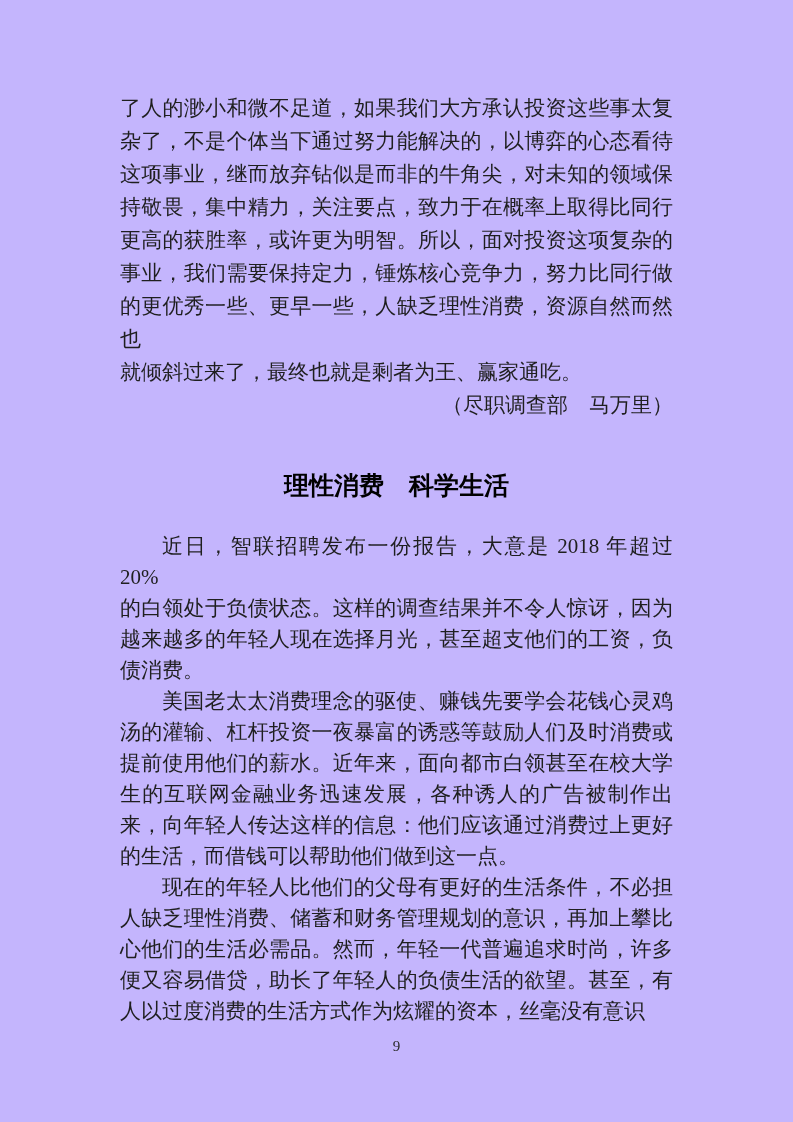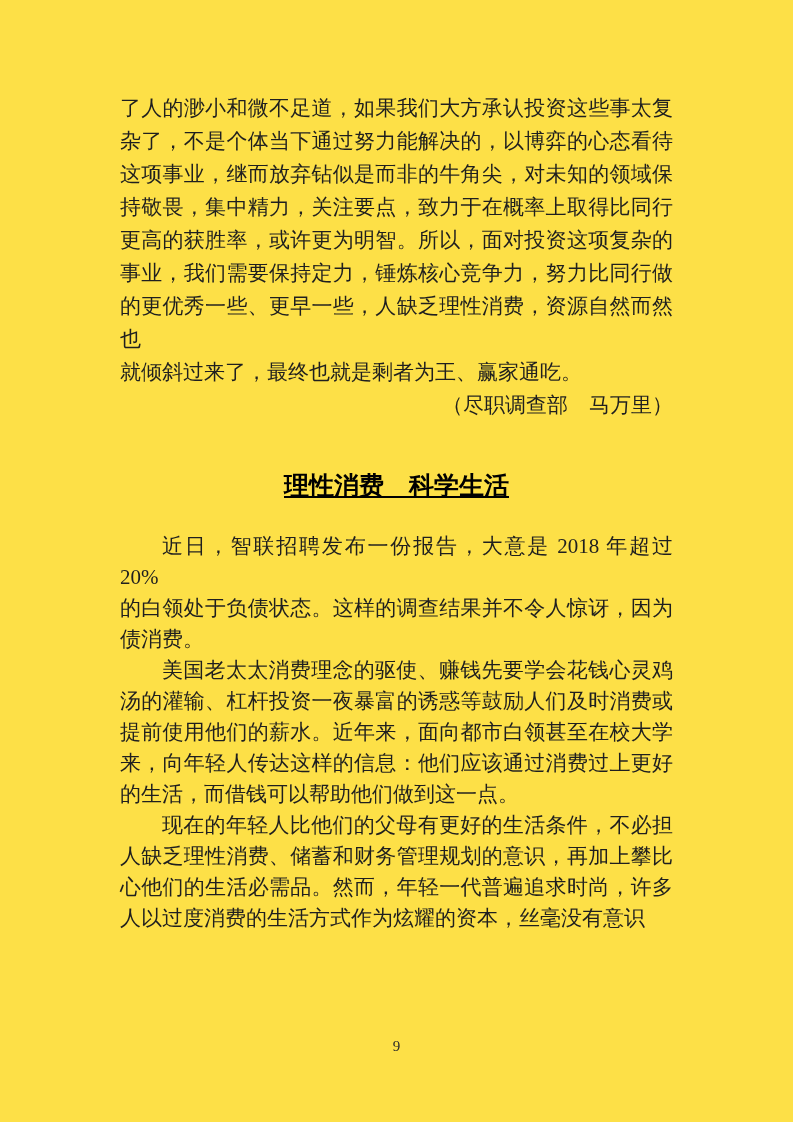--- a/index.html
+++ b/index.html
@@ -4,21 +4,21 @@
 <style>
   html, body {
     margin: 0;
     padding: 0;
     background: #ffffff;
   }
   .page {
     position: relative;
     width: 793px;
     height: 1122px;
-    background: #fde047;
+    background: #c4b5fd;
     overflow: hidden;
     color: #1f1f1f;
   }
   .content {
     position: absolute;
     left: 120px;
     top: 92px;
     width: 553px;
   }
   .line {
@@ -48,21 +48,20 @@
     line-height: 33px;
   }
   .title {
     font-family: "Liberation Sans", sans-serif;
     font-weight: bold;
     font-size: 25px;
     line-height: 38px;
     color: #000000;
     text-align: center;
     margin: 44px 0 27px 0;
-    text-decoration: underline;
   }
   .pageno {
     position: absolute;
     left: 0;
     top: 1036px;
     width: 793px;
     text-align: center;
     font-family: "Liberation Serif", serif;
     font-size: 15px;
     line-height: 20px;
@@ -86,34 +85,37 @@
         <div class="line short">就倾斜过来了，最终也就是剩者为王、赢家通吃。</div>
       </div>
 
     <div class="line upper attribution">（尽职调查部　马万里）</div>
 
     <h1 class="title">理性消费　科学生活</h1>
 
     <div class="para lower">
         <div class="line indent">近日，智联招聘发布一份报告，大意是 2018 年超过 20%</div>
         <div class="line">的白领处于负债状态。这样的调查结果并不令人惊讶，因为</div>
+        <div class="line">越来越多的年轻人现在选择月光，甚至超支他们的工资，负</div>
         <div class="line short">债消费。</div>
       </div>
 
     <div class="para lower">
         <div class="line indent">美国老太太消费理念的驱使、赚钱先要学会花钱心灵鸡</div>
         <div class="line">汤的灌输、杠杆投资一夜暴富的诱惑等鼓励人们及时消费或</div>
         <div class="line">提前使用他们的薪水。近年来，面向都市白领甚至在校大学</div>
+        <div class="line">生的互联网金融业务迅速发展，各种诱人的广告被制作出</div>
         <div class="line">来，向年轻人传达这样的信息：他们应该通过消费过上更好</div>
         <div class="line short">的生活，而借钱可以帮助他们做到这一点。</div>
       </div>
 
     <div class="para lower">
         <div class="line indent">现在的年轻人比他们的父母有更好的生活条件，不必担</div>
         <div class="line">人缺乏理性消费、储蓄和财务管理规划的意识，再加上攀比</div>
         <div class="line">心他们的生活必需品。然而，年轻一代普遍追求时尚，许多</div>
+        <div class="line">便又容易借贷，助长了年轻人的负债生活的欲望。甚至，有</div>
         <div class="line short">人以过度消费的生活方式作为炫耀的资本，丝毫没有意识</div>
       </div>
 
   </div>
 
   <div class="pageno">9</div>
 </div>
 
 </body></html>

